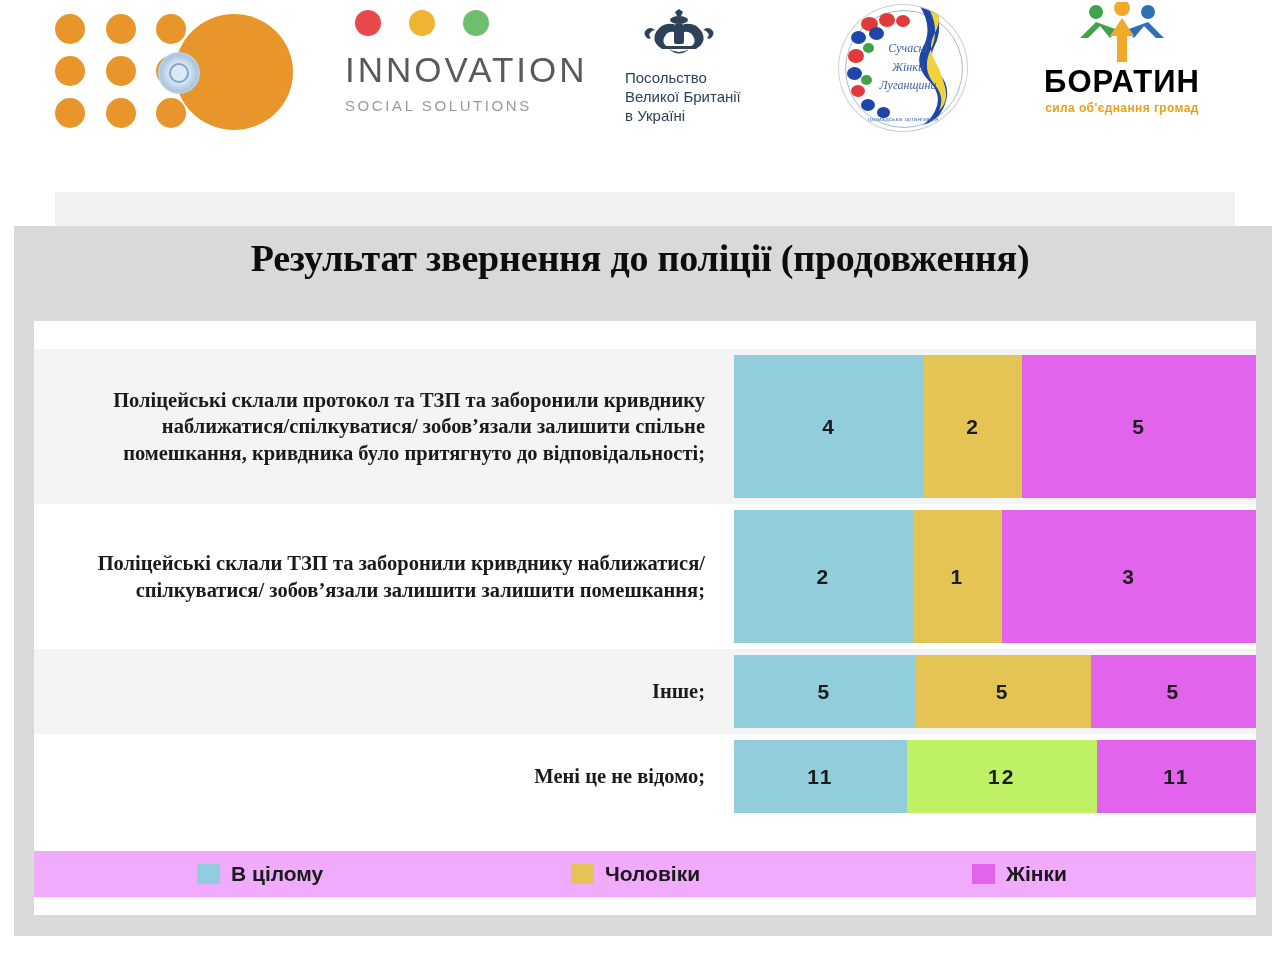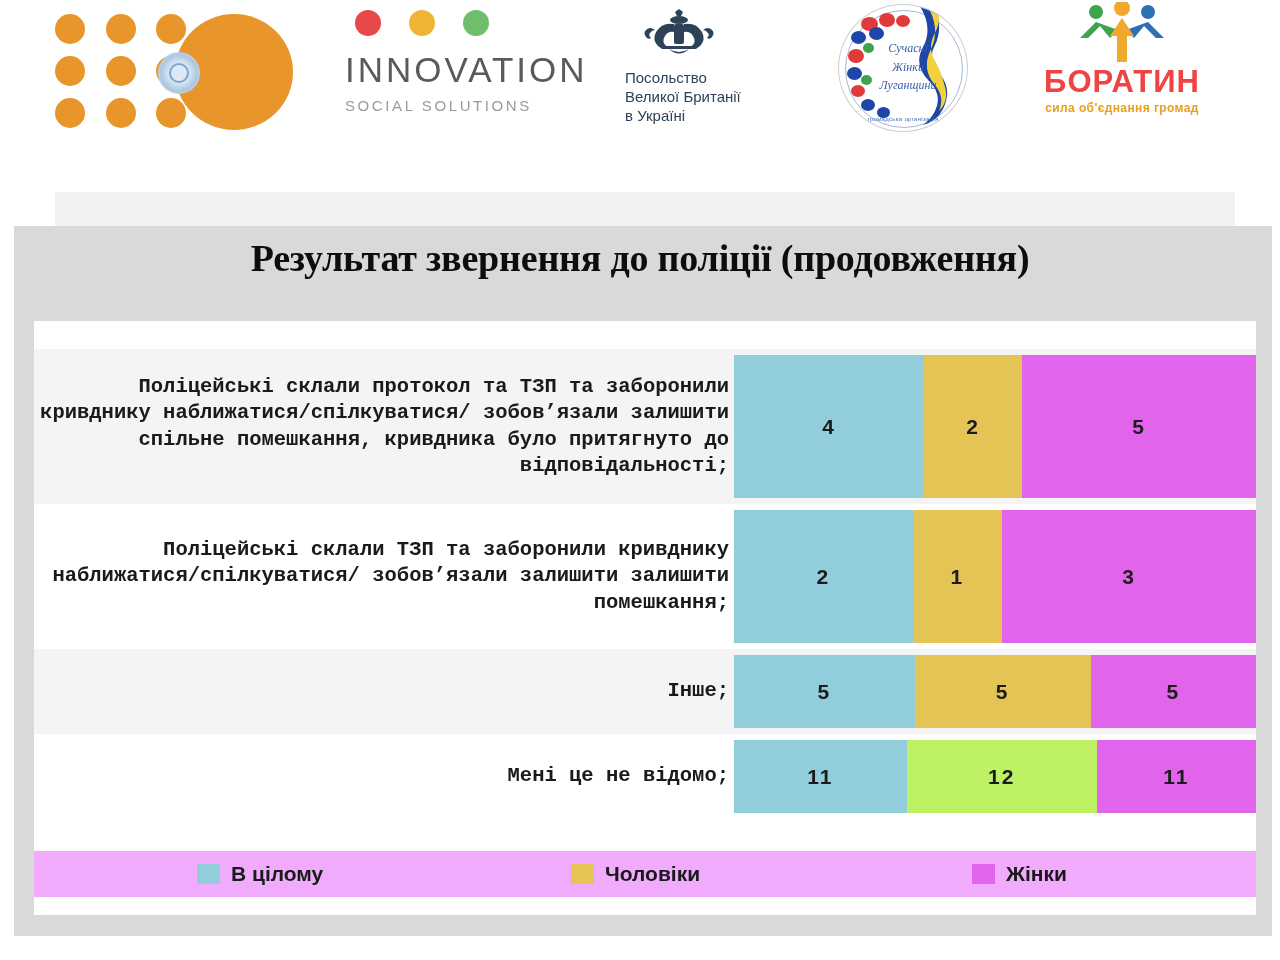--- a/index.html
+++ b/index.html
@@ -165,21 +165,21 @@
   #logo-boratyn { left: 1022px; top: 2px; width: 200px; height: 124px; }
   .bor-mark {
     position: relative;
     width: 112px; height: 62px;
     margin: 0 auto;
   }
   .bor-word {
     text-align: center;
     font-size: 31px;
     font-weight: bold;
-    color: #ef4444;
+    color: #000000;
     letter-spacing: 1px;
     font-family: "Liberation Sans", sans-serif;
     line-height: 1;
     margin-top: 2px;
   }
   .bor-sub {
     text-align: center;
     font-size: 12px;
     font-weight: bold;
     color: #E8A01E;
@@ -242,27 +242,27 @@
     width: 1222px;
   }
   .chart-row.alt { background: #f4f4f4; }
   .row-label {
     width: 700px;
     flex: 0 0 700px;
     display: flex;
     align-items: center;
     justify-content: flex-end;
     text-align: right;
-    padding-right: 5px;
+    padding-right: 29px;
     box-sizing: border-box;
     font-size: 20.5px;
     font-weight: bold;
     color: #1a1a1a;
     line-height: 1.28;
-    font-family: Liberation Mono, monospace;
+    font-family: Liberation Serif, serif;
   }
   .row-bars {
     flex: 1 1 auto;
     position: relative;
     display: flex;
     align-items: stretch;
     padding: 6px 0;
     box-sizing: border-box;
   }
   .seg {

